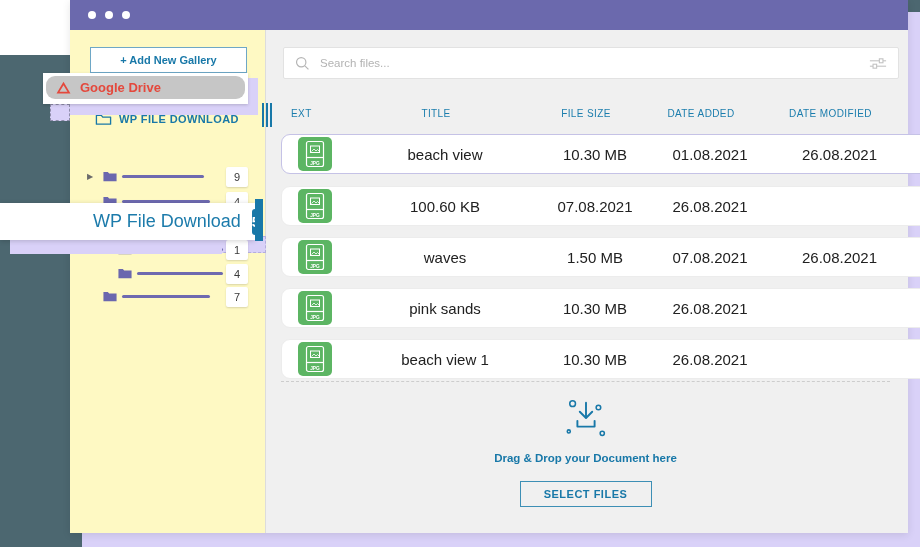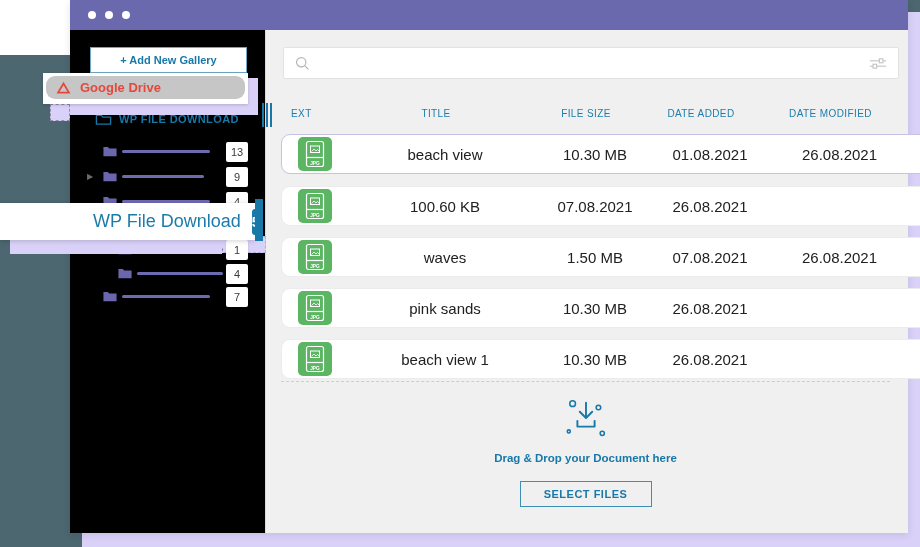--- a/index.html
+++ b/index.html
@@ -11,21 +11,21 @@
   .bg-slate-corner{position:absolute;left:908px;top:0;width:12px;height:12px;background:#4c6770;}
   .bg-lav-right{position:absolute;left:908px;top:12px;width:12px;height:535px;background:#d9d1f8;}
   .bg-lav-bottom{position:absolute;left:82px;top:533px;width:838px;height:14px;background:#d9d1f8;}
 
   
   .window{position:absolute;left:70px;top:0;width:838px;height:533px;background:#f0f0f0;box-shadow:0 2px 8px rgba(0,0,0,.10);}
   .titlebar{position:absolute;left:0;top:0;width:100%;height:30px;background:#6b69ad;display:flex;align-items:center;padding-left:18px;gap:9px;}
   .dot{width:8px;height:8px;border-radius:50%;background:#fff;}
 
   
-  .sidebar{position:absolute;left:0;top:30px;width:196px;height:503px;background:#000000;border-right:1px solid #dcdcdc;}
+  .sidebar{position:absolute;left:0;top:30px;width:196px;height:503px;background:#fef9c3;border-right:1px solid #dcdcdc;}
   .add-gallery{position:absolute;left:20px;top:17px;width:157px;height:26px;background:#fff;border:1px solid #6ea7c6;
     color:#1878a8;font-size:11px;font-weight:bold;display:flex;align-items:center;justify-content:center;gap:4px;cursor:pointer;}
   .wpfd-header{position:absolute;left:25px;top:82px;display:flex;align-items:center;gap:7px;}
   .wpfd-header span{color:#1878a8;font-size:11px;font-weight:bold;letter-spacing:.4px;}
   .tree-row{position:absolute;left:0;width:196px;height:20px;}
   .tree-folder{position:absolute;top:3px;}
   .tline{position:absolute;top:8px;height:3px;border-radius:2px;background:#6e6ab0;}
   .tbadge{position:absolute;left:156px;top:0;width:22px;height:20px;background:#fff;border-radius:2px;
     box-shadow:0 1px 2px rgba(0,0,0,.15);font-size:11px;color:#3a3a3a;display:flex;align-items:center;justify-content:center;}
   .caret{position:absolute;left:17px;top:4px;font-size:8px;color:#6b6b6b;line-height:12px;}
@@ -98,27 +98,20 @@
         <span>+ Add New Gallery</span>
       </button>
 
       <div class="wpfd-header">
         <svg width="17" height="14" viewBox="0 0 18 14">
           <path d="M1.5 3.2 h5.2 l1.5 1.8 h8.3 v7.5 h-15 z" fill="none" stroke="#1878a8" stroke-width="1.4" stroke-linejoin="round"></path>
         </svg>
         <span>WP FILE DOWNLOAD</span>
       </div>
 
-      <div class="tree-row" style="top:112px">
-        <svg class="tree-folder" style="left:33px" width="14" height="12" viewBox="0 0 16 13">
-            <path d="M0.5 1.8 h5 l1.6 1.9 h8.4 v8.8 h-15 z" fill="#6a67ae"></path>
-          </svg>
-        <span class="tline" style="left:52px;width:88px"></span>
-        <span class="tbadge">13</span>
-      </div>
       <div class="tree-row" style="top:137px">
         <span class="caret">▶</span>
         <svg class="tree-folder" style="left:33px" width="14" height="12" viewBox="0 0 16 13">
             <path d="M0.5 1.8 h5 l1.6 1.9 h8.4 v8.8 h-15 z" fill="#6a67ae"></path>
           </svg>
         <span class="tline" style="left:52px;width:82px"></span>
         <span class="tbadge">9</span>
       </div>
       <div class="tree-row" style="top:162px">
         <svg class="tree-folder" style="left:33px" width="14" height="12" viewBox="0 0 16 13">
@@ -157,20 +150,21 @@
         <i></i>
         <i></i>
         <i></i>
       </div>
 
     <div class="search-bar">
       <svg class="search-glyph" width="17" height="17" viewBox="0 0 20 20">
         <circle cx="8.5" cy="8.5" r="5.5" fill="none" stroke="#b5b5b5" stroke-width="1.4"></circle>
         <line x1="12.8" y1="12.8" x2="17" y2="17" stroke="#b5b5b5" stroke-width="1.4"></line>
       </svg>
+      <input type="text" placeholder="Search files..." style="">
       <svg class="filter-glyph" width="18" height="15" viewBox="0 0 20 16">
         <g stroke="#c2c2c2" stroke-width="1.2" fill="#fff">
           <line x1="1" y1="5" x2="19" y2="5"></line>
             <rect x="11.5" y="2.8" width="4" height="4.4"></rect>
           <line x1="1" y1="11" x2="19" y2="11"></line>
             <rect x="4.5" y="8.8" width="4" height="4.4"></rect>
         </g>
       </svg>
     </div>
 

